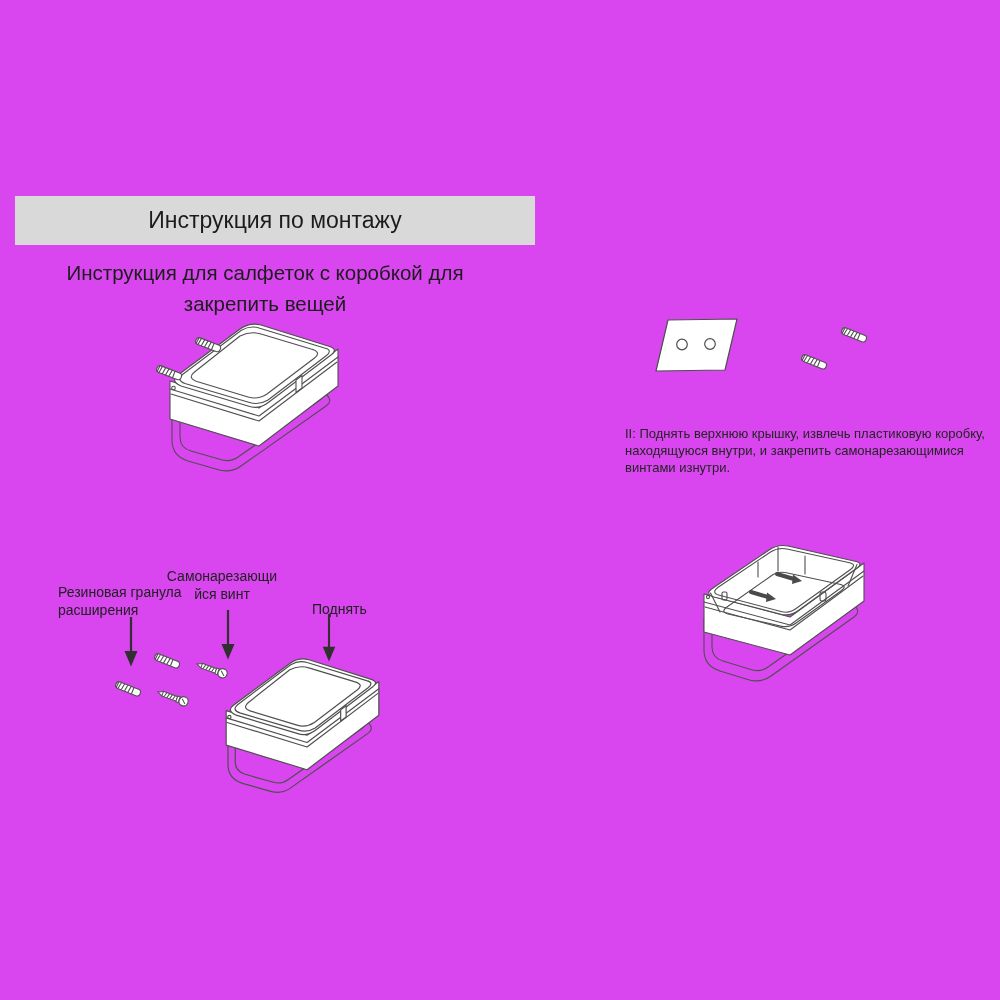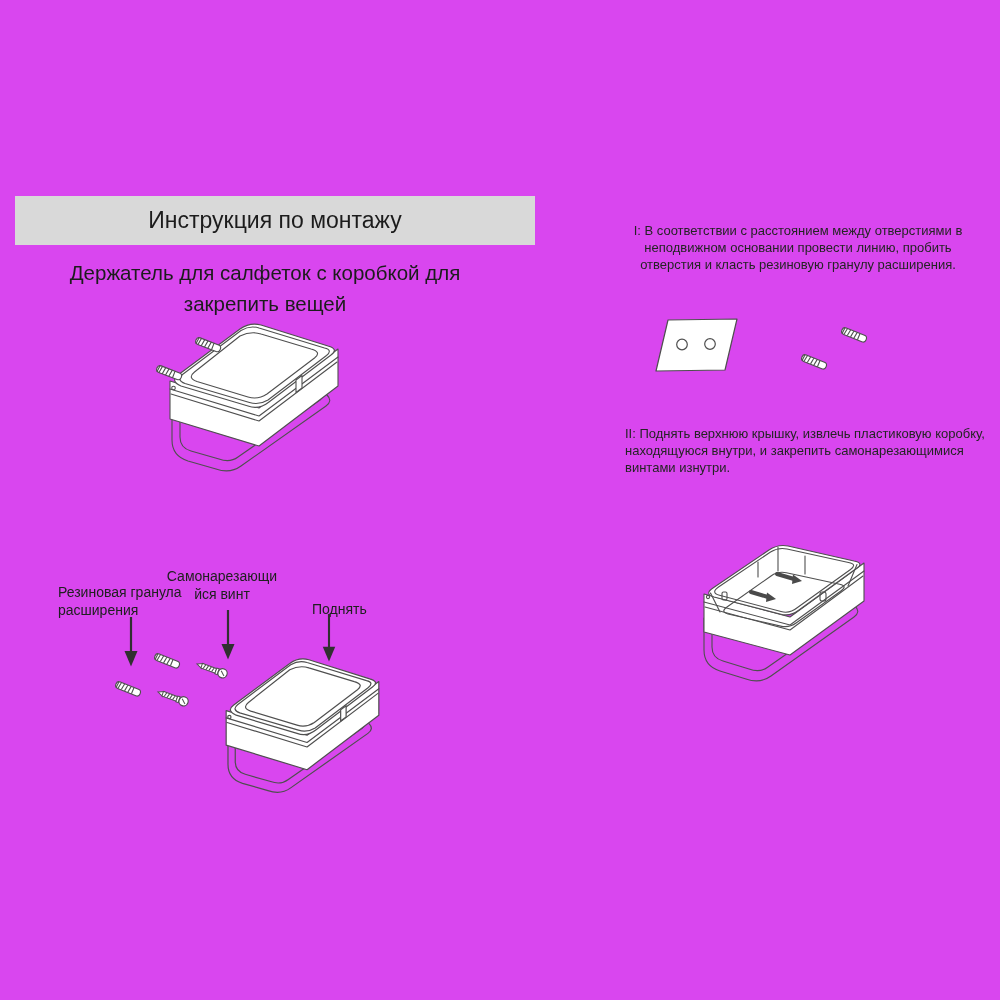--- a/index.html
+++ b/index.html
@@ -54,21 +54,21 @@
   </defs>
 </svg>
 
 <div class="page">
 
   <div class="abs header-bar">
     <div class="header-title">Инструкция по монтажу</div>
   </div>
 
   <div class="abs subtitle">
-    <div>Держатель для салфеток с коробкой для</div>
+    <div>Инструкция для салфеток с коробкой для</div>
     <div>закрепить вещей</div>
   </div>
 
   <svg class="abs fig" style="left:128px;top:310px" width="230" height="200" viewBox="0 0 230 200" stroke="#4f4f4f" stroke-width="1.1" fill="none" stroke-linejoin="round" stroke-linecap="round">
     <g>
       <path d="M 44,95 L 44,130 Q 44,146 60,151 L 88,159 Q 102,164 113,156 L 198,96 Q 205,91 199,85 L 192,79"></path>
       <path d="M 52,95 L 52,127 Q 52,138 63,141 L 91,149 Q 102,153 110,147 L 192,90 Q 197,86 192,81 L 186,76"></path>
       <line x1="192" y1="79" x2="186" y2="76"></line>
     </g>
     <g>
@@ -80,25 +80,20 @@
       <path fill="#ffffff" d="M 112,19 Q 122,12 133,15 L 200,36 Q 211,39 203,45 L 141,92 Q 131,100 120,96 L 53,76 Q 42,71 50,65 Z"></path>
       <path d="M 113,20.5 Q 122,15 131,18 L 196.5,38 Q 205,40 198.5,45.5 L 140,90 Q 131,95.5 121.5,92.5 L 57,73.5 Q 48,70 54.5,64.5 Z"></path>
       <path d="M 112,26 Q 123,20.6 133,24 L 183,39 Q 194,42 186.5,48 L 139,84 Q 130,90 120,87 L 69,71.5 Q 59,68 66.5,62 Z"></path>
       <path fill="#ffffff" d="M 168,70 l 6,-4.5 l 0,12.5 l -6,4.5 Z"></path>
       <circle cx="45.5" cy="78" r="1.8"></circle>
     </g>
     <use href="#glyph-anchor" transform="translate(68,30) rotate(21)"></use>
     <use href="#glyph-anchor" transform="translate(29,58) rotate(21)"></use>
   </svg>
 
-  <div class="abs step step-1">
-    <div>I: В соответствии с расстоянием между отверстиями в</div>
-    <div>неподвижном основании провести линию, пробить</div>
-    <div>отверстия и класть резиновую гранулу расширения.</div>
-  </div>
 
   <svg class="abs fig" style="left:640px;top:306px" width="240" height="75" viewBox="0 0 240 75" stroke="#4f4f4f" stroke-width="1.2" fill="none" stroke-linejoin="round">
     <path fill="#ffffff" d="M 28,14 L 97,13 L 85,64 L 16,65 Z"></path>
     <circle cx="42" cy="38.5" r="5.3"></circle>
     <circle cx="70" cy="38" r="5.3"></circle>
     <use href="#glyph-anchor" transform="translate(202,24) rotate(22)"></use>
     <use href="#glyph-anchor" transform="translate(162,51) rotate(22)"></use>
   </svg>
 
   <div class="abs step step-2">

